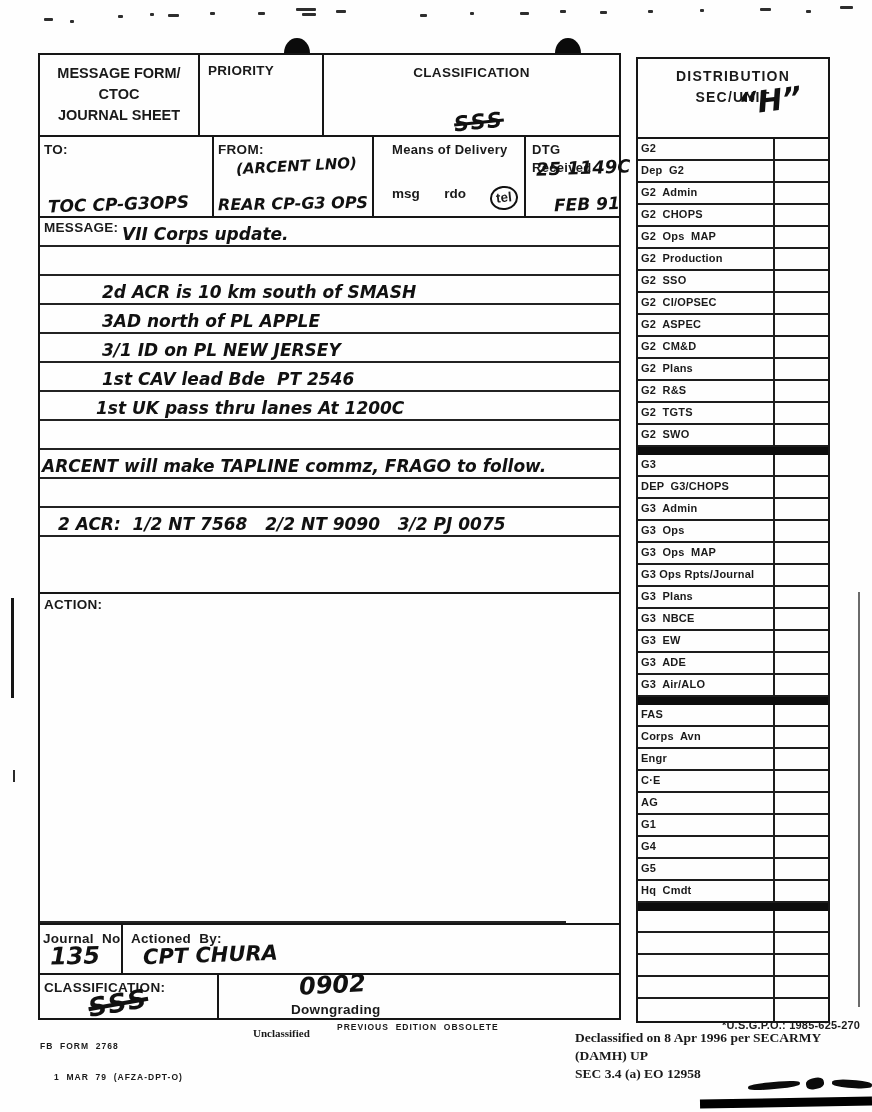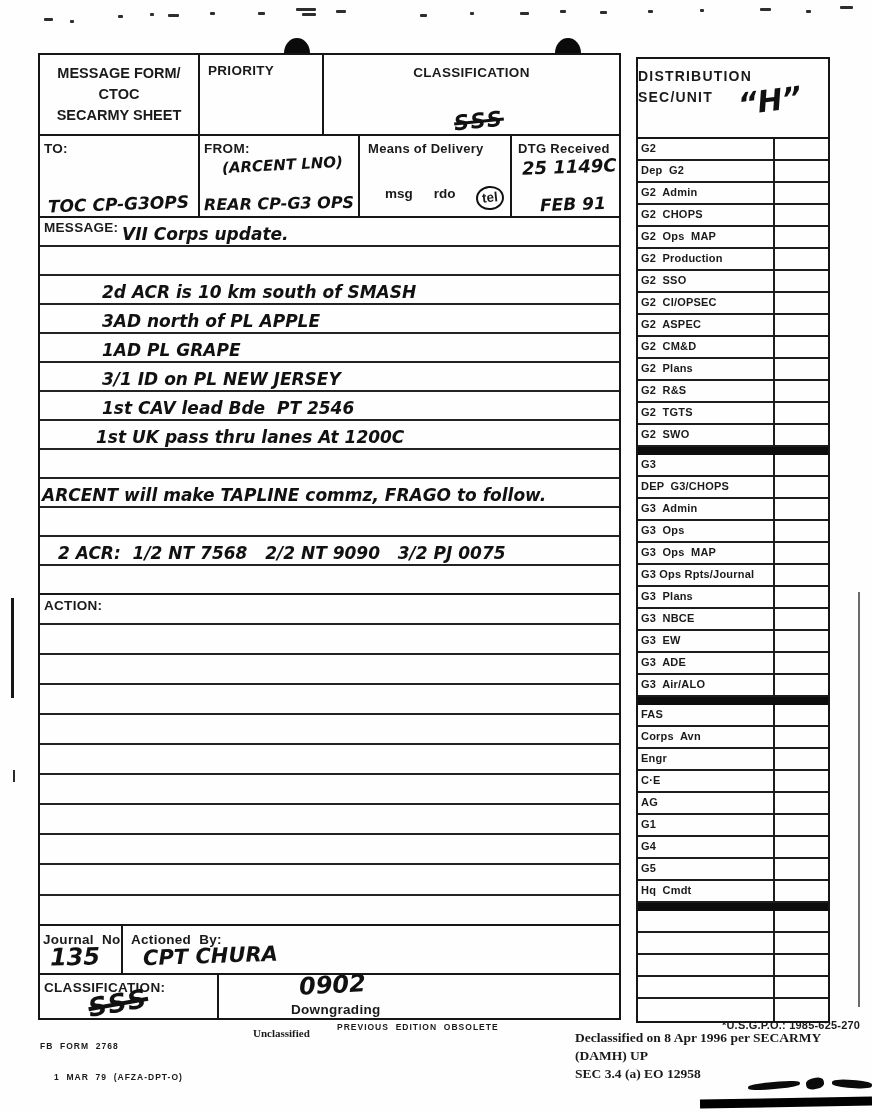--- a/index.html
+++ b/index.html
@@ -21,41 +21,41 @@
   
   .sec-head{height:80px}
   .c-title{width:158px;display:flex;flex-direction:column;align-items:center;justify-content:center;text-align:center}
   .c-title div{font-size:14.5px;font-weight:bold;line-height:1.45}
   .c-priority{width:124px;padding:6px 0 0 8px}
   .c-class{flex:1;text-align:center;padding-top:8px}
   .hw-class-top{position:absolute;left:44%;bottom:1px;font-size:21px;letter-spacing:2px;transform:rotate(-6deg)}
 
   
   .sec-addr{height:82px}
-  .c-to{width:158px;padding:3px 0 8px 4px}
+  .c-to{width:172px;padding:3px 0 8px 4px}
   .c-from{width:160px;padding:3px 0 0 4px}
-  .c-means{width:152px;padding:3px 0 0 8px}
+  .c-means{width:152px;padding:3px 0 0 18px}
   .c-dtg{flex:1;padding:3px 0 0 6px}
   .hw-to{position:absolute;left:8px;bottom:2px;font-size:17px;transform:rotate(-2deg)}
   .hw-from1{position:absolute;left:22px;top:20px;font-size:15px;transform:rotate(-3deg)}
   .hw-from2{position:absolute;left:4px;bottom:3px;font-size:16px;transform:rotate(-1deg)}
-  .means-opts{position:absolute;left:15px;right:6px;bottom:6px;display:flex;justify-content:space-between;padding-left:10px;font-size:13.5px;font-weight:bold}
+  .means-opts{position:absolute;left:8px;right:6px;bottom:6px;display:flex;justify-content:space-between;padding-left:10px;font-size:13.5px;font-weight:bold}
   .circled{border:2.5px solid #111;border-radius:50%;padding:2px 4px 3px 4px;transform:rotate(-6deg);display:inline-block}
   .hw-dtg1{position:absolute;left:10px;top:20px;font-size:18px;transform:rotate(-2deg)}
   .hw-dtg2{position:absolute;left:28px;bottom:2px;font-size:17px;transform:rotate(-2deg)}
 
   
   .sec-message{height:377px;position:relative}
   .msg-label{position:absolute;left:4px;top:2px;z-index:2}
   .mline{height:29px;border-bottom:2px solid #232323;display:flex;align-items:flex-end}
   .mline:last-child{border-bottom:none}
   .mline .hw{font-size:17px;padding-bottom:2px;line-height:1}
 
   
-  .sec-action{height:333px;position:relative;display:flex;flex-direction:column}
+  .sec-action{height:333px;position:relative;display:flex;}
   .act-label{position:absolute;left:4px;top:3px;z-index:2}
   .aline{flex:1;border-bottom:2px solid #232323}
   .aline:last-child{border-bottom:none}
 
   
   .sec-foot1{height:50px}
   .c-dtgc{width:144px;padding:4px 0 0 4px}
   .c-journal{width:81px;padding:4px 0 0 3px}
   .c-actioned{flex:1;padding:4px 0 0 8px}
   .hw-journal{position:absolute;left:10px;top:17px;font-size:24px;transform:rotate(-1deg)}
@@ -64,21 +64,21 @@
   
   .sec-foot2{height:45px}
   .c-classf{width:177px;padding:3px 0 0 4px}
   .c-downg{flex:1}
   .hw-classf{position:absolute;left:48px;top:13px;font-size:26px;letter-spacing:2px;transform:rotate(-10deg);text-decoration-thickness:4px}
   .hw-downg{position:absolute;left:80px;top:-4px;font-size:24px;transform:rotate(-3deg)}
   .downg-label{position:absolute;left:72px;bottom:1px}
 
   
   .dist{position:absolute;left:636px;top:57px;width:194px;background:#fefefe}
-  .dist-header{height:80px;border:2.5px solid #161616;border-bottom:none;text-align:left;padding-top:7px;position:relative}
+  .dist-header{height:80px;border:2.5px solid #161616;border-bottom:none;text-align:center;padding-top:7px;position:relative}
   .dist-header .lbl{font-size:14px;letter-spacing:1.2px;line-height:1.5}
   .hw-dist{position:absolute;right:26px;top:24px;font-size:30px;transform:rotate(-7deg)}
   .dist-rows{border-left:2.5px solid #161616;border-right:2.5px solid #161616;border-top:2.5px solid #161616;border-bottom:2.5px solid #161616}
   .drow{display:flex;height:22px;border-bottom:2px solid #1d1d1d}
   .drow:last-child{border-bottom:none}
   .dname{width:137px;border-right:2px solid #1d1d1d;font-size:11px;font-weight:bold;letter-spacing:.2px;padding:3px 0 0 3px;overflow:hidden}
   .dcheck{flex:1}
   .drow.divider{height:8px;background:#0d0d0d;border-bottom:none}
   .drow.divider>*{visibility:hidden}
 
@@ -137,21 +137,21 @@
 <div class="smudge smudge2"></div>
 <div class="smudge smudge3"></div>
 <div class="bottom-bar"></div>
 
 <div class="form">
 
   <div class="sec sec-head hrow">
     <div class="cell c-title">
       <div>MESSAGE FORM/</div>
       <div>CTOC</div>
-      <div>SECARMY SHEET</div>
+      <div>JOURNAL SHEET</div>
     </div>
     <div class="cell c-priority">
       <span class="lbl">PRIORITY</span>
     </div>
     <div class="cell c-class">
       <span class="lbl">CLASSIFICATION</span>
       <span class="hw hw-class-top struck">SSS</span>
     </div>
   </div>
 
@@ -192,23 +192,20 @@
       </div>
 
       <div class="mline">
         <span class="hw" style="padding-left: 62px; margin-top: 21px;">2d ACR is 10 km south of SMASH</span>
       </div>
 
       <div class="mline">
         <span class="hw" style="padding-left: 62px;">3AD north of PL APPLE</span>
       </div>
 
-      <div class="mline">
-        <span class="hw" style="padding-left: 62px;">1AD PL GRAPE</span>
-      </div>
 
       <div class="mline">
         <span class="hw" style="padding-left: 62px;">3/1 ID on PL NEW JERSEY</span>
       </div>
 
       <div class="mline">
         <span class="hw" style="padding-left: 62px;">1st CAV lead Bde  PT 2546</span>
       </div>
 
       <div class="mline">

